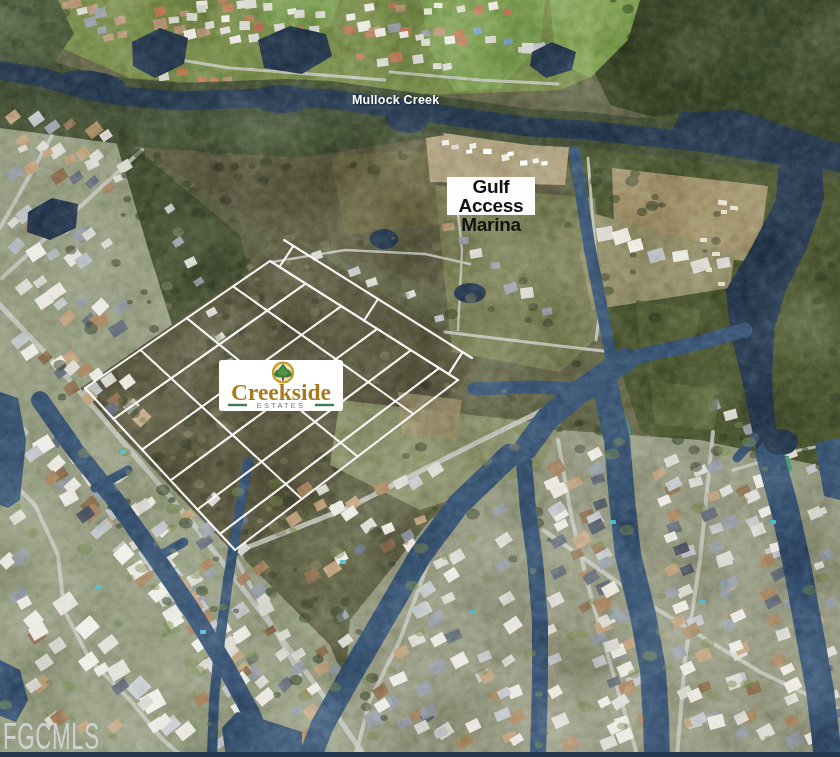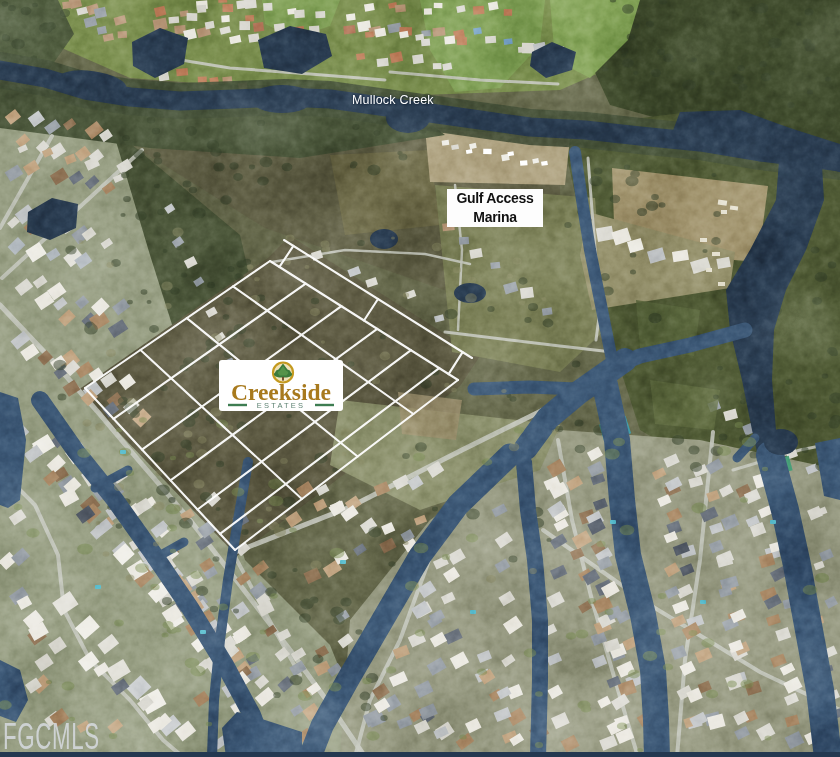--- a/index.html
+++ b/index.html
@@ -1491,23 +1491,23 @@
         <rect x="770" y="520" width="6" height="4" rx="1"></rect>
       </g>
 
 <rect width="840" height="757" filter="url(#coarse)" style="mix-blend-mode:soft-light" opacity="0.8"></rect>
 
 <rect width="840" height="757" filter="url(#fine)" style="mix-blend-mode:soft-light" opacity="0.5"></rect>
 
 <rect x="0" y="752" width="840" height="5" fill="#243850"></rect>
 </svg>
 
-<div class="ovl" style="left:304px;top:93px;color:#fff;font-size:12.5px;font-weight:normal;letter-spacing:0.2px;text-shadow:0 0 2px rgba(20,35,55,.95),1px 1px 2px rgba(20,35,55,.9);padding-left:48px;">Mullock Creek</div>
-
-<div class="ovl" style="left:447px;top:177px;width:96px;height:38px;background:#fdfdfd;color:#111;font-size:14px;font-weight:bold;text-align:center;line-height:19px;letter-spacing:-0.3px;margin-top:12px;">Gulf Access<br>Marina</div>
+<div class="ovl" style="left:304px;top:93px;color:#fff;font-size:12.5px;font-weight:bold;letter-spacing:0.2px;text-shadow:0 0 2px rgba(20,35,55,.95),1px 1px 2px rgba(20,35,55,.9);padding-left:48px;">Mullock Creek</div>
+
+<div class="ovl" style="left:447px;top:177px;width:88px;height:38px;background:#fdfdfd;color:#111;font-size:19px;font-weight:bold;text-align:center;line-height:19px;letter-spacing:-0.3px;">Gulf Access<br>Marina</div>
 
 <div class="ovl" style="left:219px;top:360px;width:124px;height:51px;background:#fff;border-radius:3px;">
 <svg width="124" height="51" viewBox="0 0 124 51">
 
 <circle cx="64" cy="12.5" r="10" fill="#efe2b8" stroke="#c49a1f" stroke-width="2.2"></circle>
 <path d="M64 3.5 L59.5 9.5 Q56.5 10 56 12.5 Q53.5 14.5 56.5 16.5 L60 17.5 L68 17.5 L71.5 16.5 Q74.5 14.5 72 12.5 Q71.5 10 68.5 9.5 Z" fill="#3c7a3c"></path>
 <path d="M64 6 L61 10.5 Q59 11 58.5 13 L60.5 15.5 L67.5 15.5 L69.5 13 Q69 11 67 10.5 Z" fill="#5d9b4e" opacity="0.75"></path>
 <rect x="63.1" y="17" width="1.8" height="3.6" fill="#6b4423"></rect>
 
 <text x="62" y="40" text-anchor="middle" font-family="Liberation Serif,serif" font-weight="bold" font-size="23.5" fill="#a87a1e">Creekside</text>

